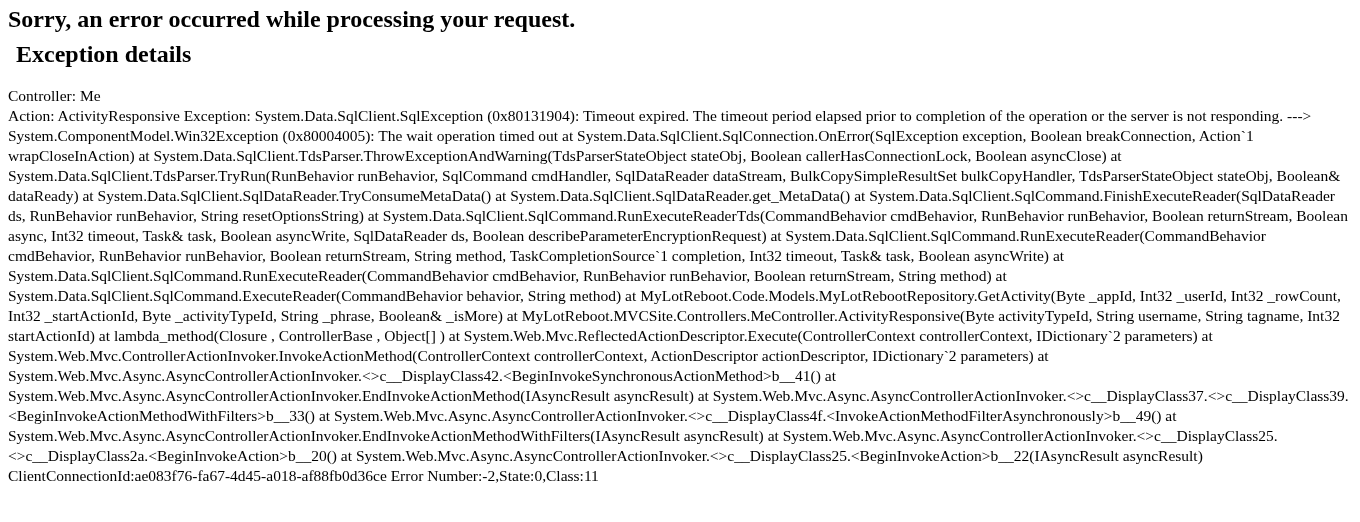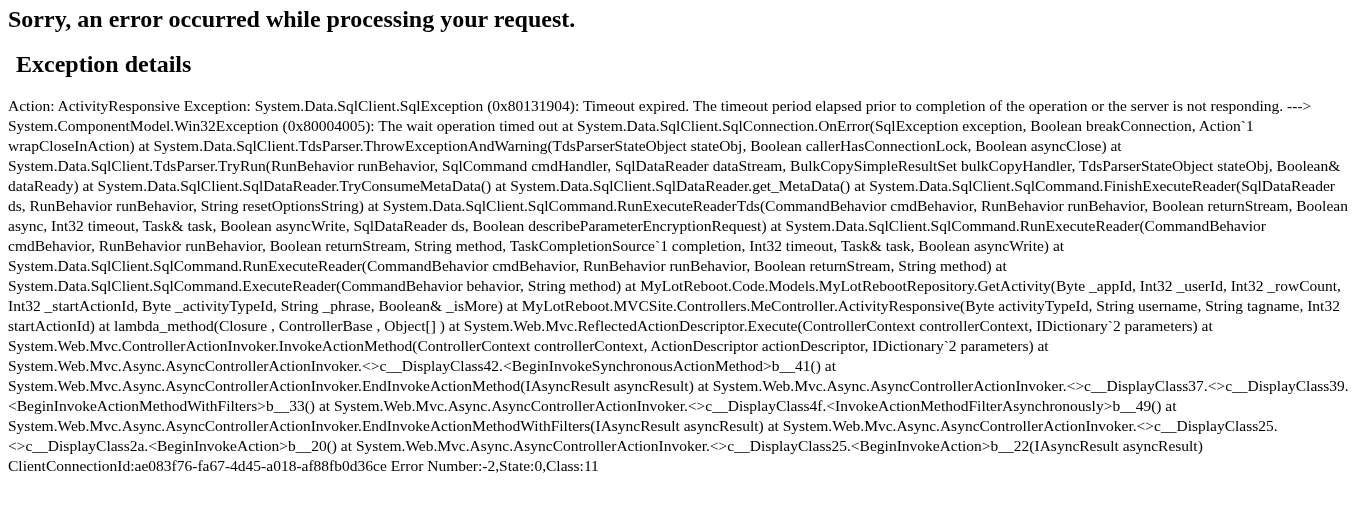--- a/index.html
+++ b/index.html
@@ -8,33 +8,34 @@
       font-family: "Times New Roman", Times, serif;
       font-size: 16px;
       color: #000;
       background: #fff;
       width: 1360px;
       box-sizing: border-box;
     }
     h2 {
       font-size: 24px;
       font-weight: bold;
-      margin: 0 0 18px 0;
+      margin: 0 0 8px 0;
     }
     h3 {
       font-size: 24px;
       font-weight: bold;
       margin: 0 0 18px 8px;
     }
     .details {
       font-size: 15.5px;
       line-height: 20px;
       white-space: normal;
     }
   </style>
 </head>
 <body>
 
 <h2>Sorry, an error occurred while processing your request.</h2>
 <h3>Exception details</h3>
 <div class="details">
+  <div>Controller: Me</div>
   <div>Action: ActivityResponsive Exception: System.Data.SqlClient.SqlException (0x80131904): Timeout expired. The timeout period elapsed prior to completion of the operation or the server is not responding. ---&gt; System.ComponentModel.Win32Exception (0x80004005): The wait operation timed out at System.Data.SqlClient.SqlConnection.OnError(SqlException exception, Boolean breakConnection, Action`1 wrapCloseInAction) at System.Data.SqlClient.TdsParser.ThrowExceptionAndWarning(TdsParserStateObject stateObj, Boolean callerHasConnectionLock, Boolean asyncClose) at System.Data.SqlClient.TdsParser.TryRun(RunBehavior runBehavior, SqlCommand cmdHandler, SqlDataReader dataStream, BulkCopySimpleResultSet bulkCopyHandler, TdsParserStateObject stateObj, Boolean&amp; dataReady) at System.Data.SqlClient.SqlDataReader.TryConsumeMetaData() at System.Data.SqlClient.SqlDataReader.get_MetaData() at System.Data.SqlClient.SqlCommand.FinishExecuteReader(SqlDataReader ds, RunBehavior runBehavior, String resetOptionsString) at System.Data.SqlClient.SqlCommand.RunExecuteReaderTds(CommandBehavior cmdBehavior, RunBehavior runBehavior, Boolean returnStream, Boolean async, Int32 timeout, Task&amp; task, Boolean asyncWrite, SqlDataReader ds, Boolean describeParameterEncryptionRequest) at System.Data.SqlClient.SqlCommand.RunExecuteReader(CommandBehavior cmdBehavior, RunBehavior runBehavior, Boolean returnStream, String method, TaskCompletionSource`1 completion, Int32 timeout, Task&amp; task, Boolean asyncWrite) at System.Data.SqlClient.SqlCommand.RunExecuteReader(CommandBehavior cmdBehavior, RunBehavior runBehavior, Boolean returnStream, String method) at System.Data.SqlClient.SqlCommand.ExecuteReader(CommandBehavior behavior, String method) at MyLotReboot.Code.Models.MyLotRebootRepository.GetActivity(Byte _appId, Int32 _userId, Int32 _rowCount, Int32 _startActionId, Byte _activityTypeId, String _phrase, Boolean&amp; _isMore) at MyLotReboot.MVCSite.Controllers.MeController.ActivityResponsive(Byte activityTypeId, String username, String tagname, Int32 startActionId) at lambda_method(Closure , ControllerBase , Object[] ) at System.Web.Mvc.ReflectedActionDescriptor.Execute(ControllerContext controllerContext, IDictionary`2 parameters) at System.Web.Mvc.ControllerActionInvoker.InvokeActionMethod(ControllerContext controllerContext, ActionDescriptor actionDescriptor, IDictionary`2 parameters) at System.Web.Mvc.Async.AsyncControllerActionInvoker.&lt;&gt;c__DisplayClass42.&lt;BeginInvokeSynchronousActionMethod&gt;b__41() at System.Web.Mvc.Async.AsyncControllerActionInvoker.EndInvokeActionMethod(IAsyncResult asyncResult) at System.Web.Mvc.Async.AsyncControllerActionInvoker.&lt;&gt;c__DisplayClass37.&lt;&gt;c__DisplayClass39.&lt;BeginInvokeActionMethodWithFilters&gt;b__33() at System.Web.Mvc.Async.AsyncControllerActionInvoker.&lt;&gt;c__DisplayClass4f.&lt;InvokeActionMethodFilterAsynchronously&gt;b__49() at System.Web.Mvc.Async.AsyncControllerActionInvoker.EndInvokeActionMethodWithFilters(IAsyncResult asyncResult) at System.Web.Mvc.Async.AsyncControllerActionInvoker.&lt;&gt;c__DisplayClass25.&lt;&gt;c__DisplayClass2a.&lt;BeginInvokeAction&gt;b__20() at System.Web.Mvc.Async.AsyncControllerActionInvoker.&lt;&gt;c__DisplayClass25.&lt;BeginInvokeAction&gt;b__22(IAsyncResult asyncResult) ClientConnectionId:ae083f76-fa67-4d45-a018-af88fb0d36ce Error Number:-2,State:0,Class:11</div>
 </div>
 
 </body></html>

